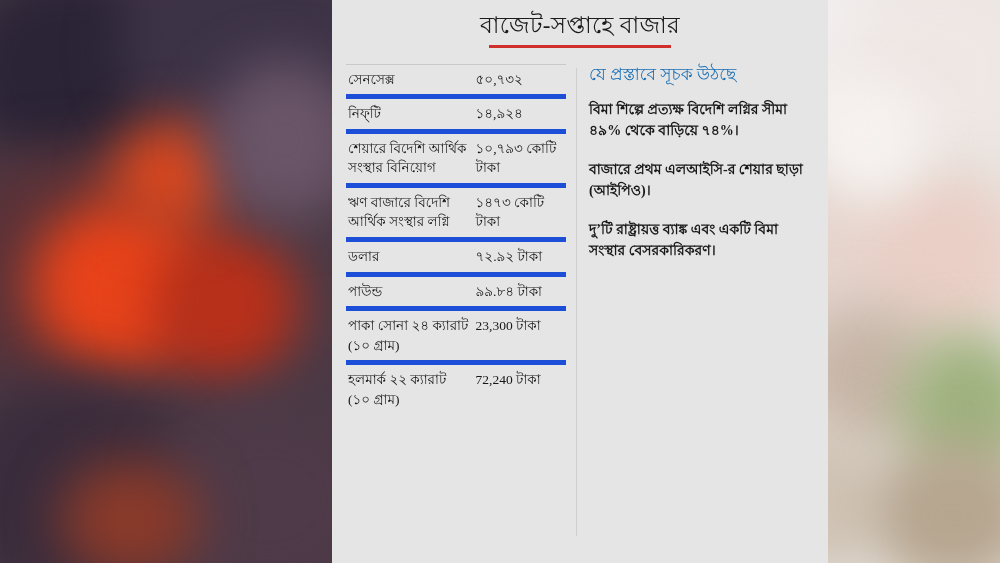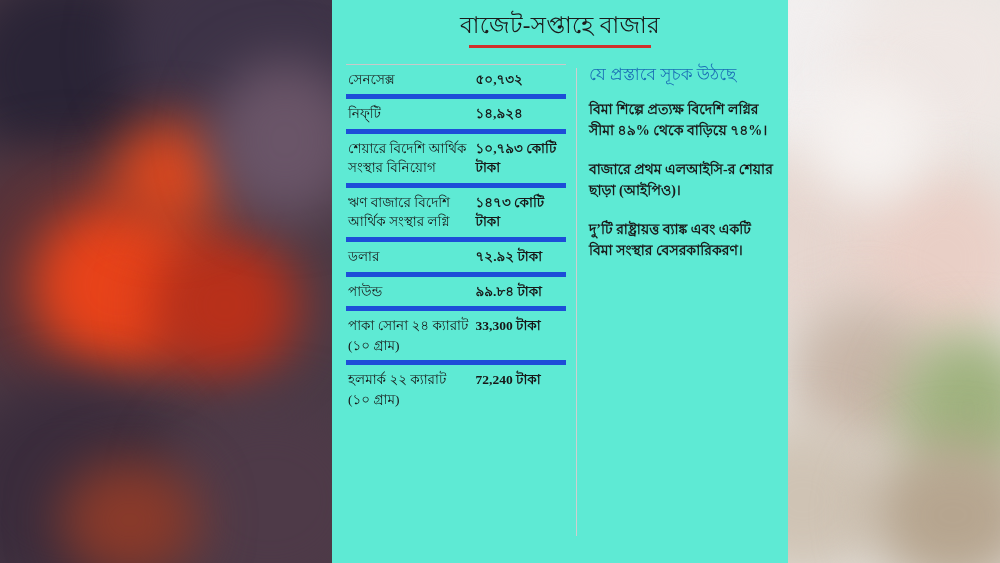--- a/index.html
+++ b/index.html
@@ -40,23 +40,23 @@
   }
   .bg-right {
     background: #e9e6e2;
   }
 
   
   .card {
     position: absolute;
     left: 332px;
     top: 0;
-    width: 456px;
-    height: 563px;
-    background: #5eead4;
+    width: 496px;
+    height: 563px;
+    background: #e5e5e5;
     box-sizing: border-box;
     padding: 8px 14px 0 14px;
   }
 
   .headline {
     text-align: center;
     font-size: 23px;
     color: #1b1b1b;
     letter-spacing: 0.3px;
     line-height: 1.2;
@@ -106,21 +106,21 @@
   }
   table.data tr:last-child {
     border-bottom: none;
   }
   table.data td {
     padding: 5px 2px 5px 2px;
     vertical-align: top;
     line-height: 1.45;
   }
   td.label { width: 58%; }
-  td.value { width: 42%; font-weight: bold; }
+  td.value { width: 42%; }
 
   
   .subhead {
     color: #1b6fb5;
     font-size: 17px;
     line-height: 1.35;
     margin-bottom: 12px;
   }
   .para {
     font-size: 14px;
@@ -190,21 +190,21 @@
             <tr>
               <td class="label">ডলার</td>
               <td class="value">৭২.৯২ টাকা</td>
             </tr>
             <tr>
               <td class="label">পাউন্ড</td>
               <td class="value">৯৯.৮৪ টাকা</td>
             </tr>
             <tr>
               <td class="label">পাকা সোনা ২৪ ক্যারাট (১০ গ্রাম)</td>
-              <td class="value">33,300 টাকা</td>
+              <td class="value">23,300 টাকা</td>
             </tr>
             <tr>
               <td class="label">হলমার্ক ২২ ক্যারাট (১০ গ্রাম)</td>
               <td class="value">72,240 টাকা</td>
             </tr>
           </tbody>
         </table>
       </div>
 
       <div class="col-divider"></div>

